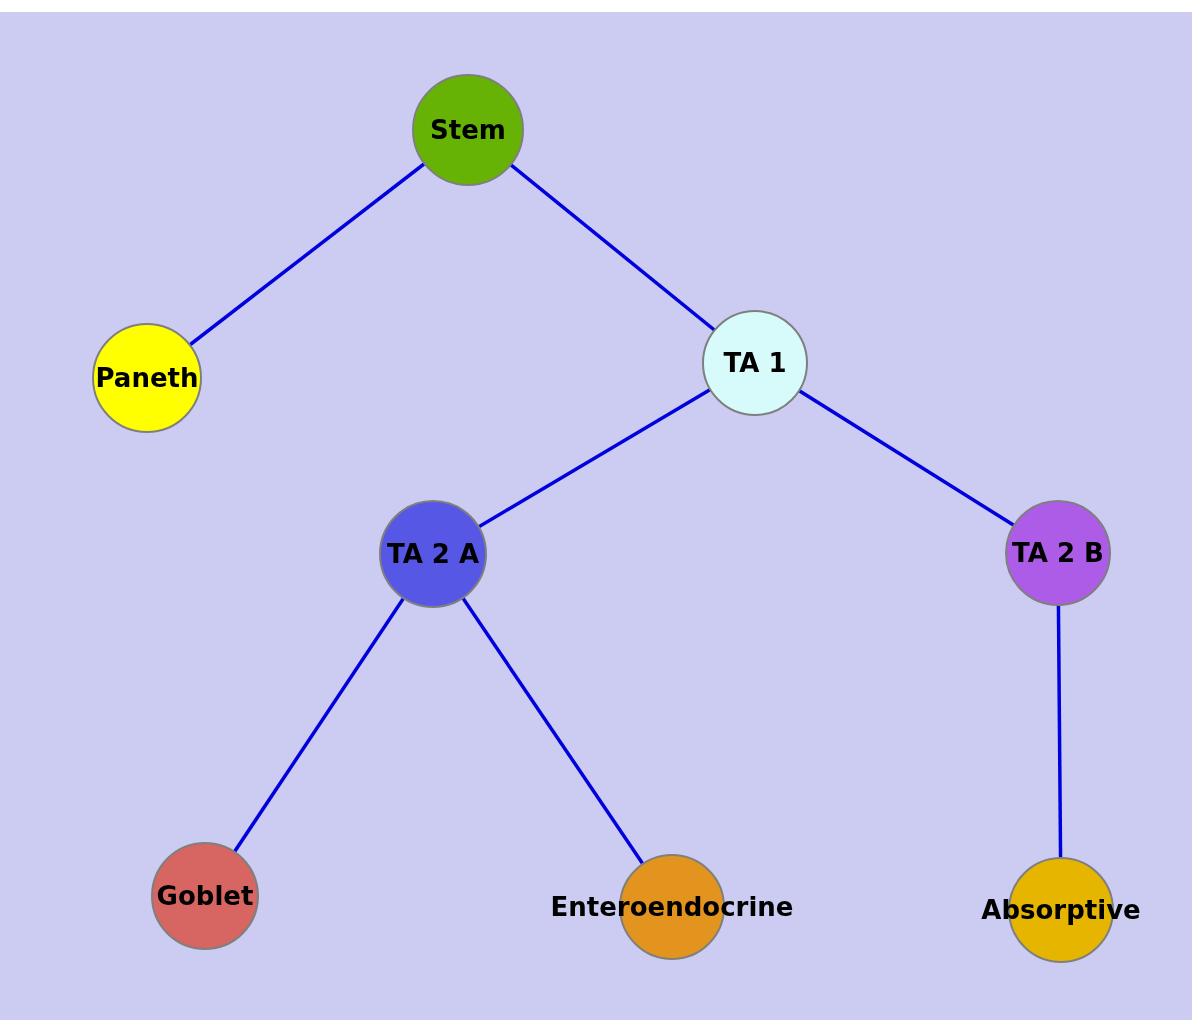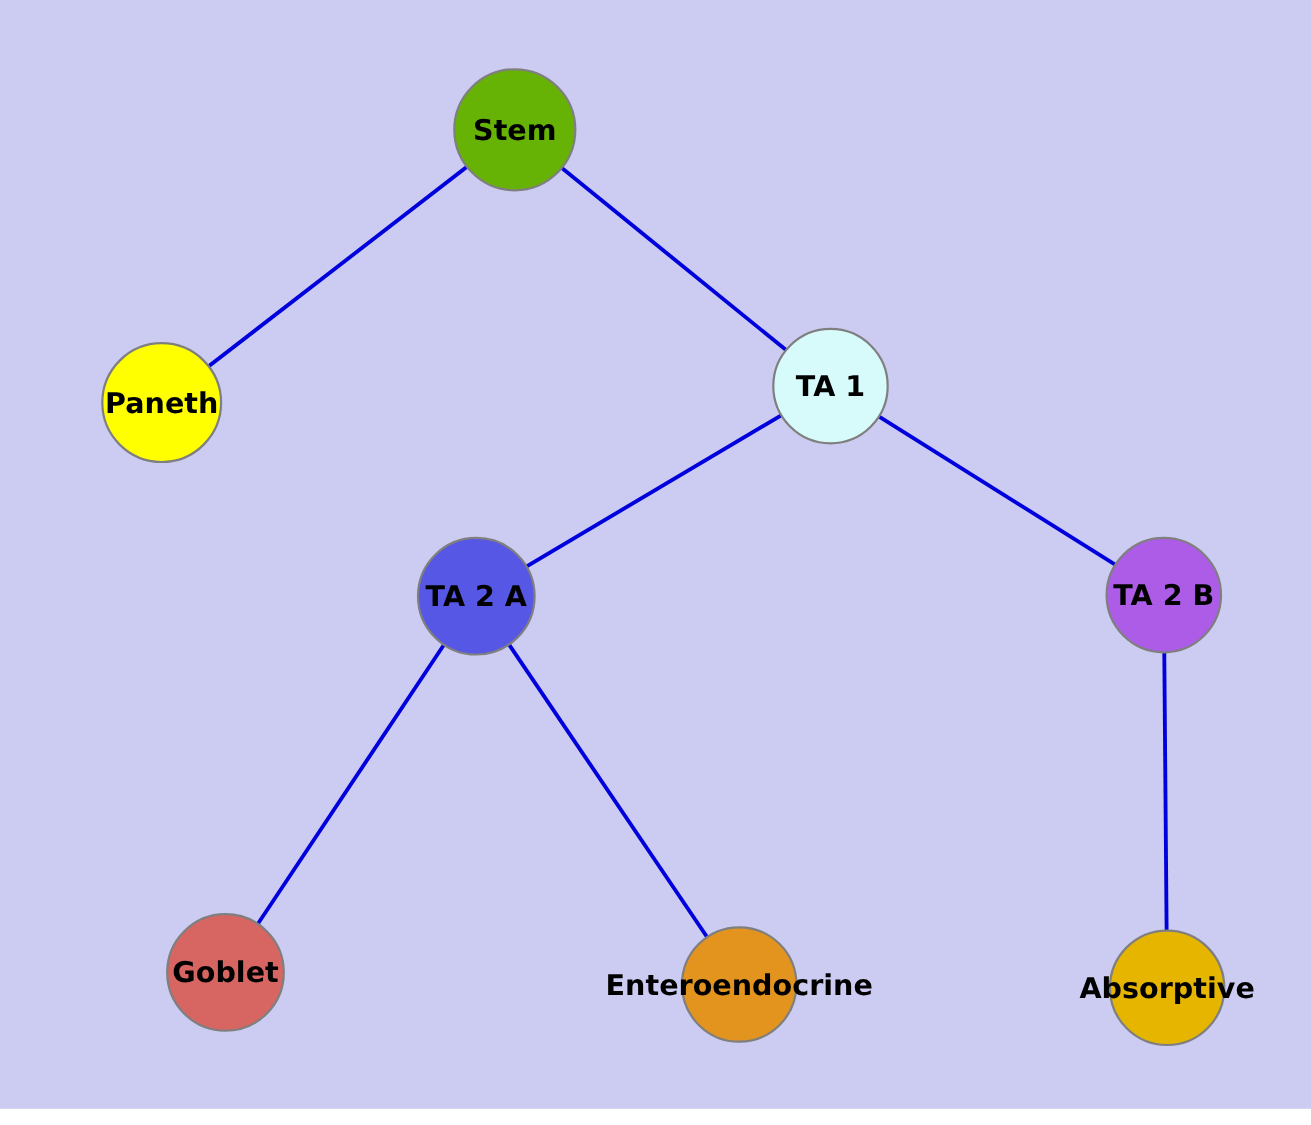--- a/index.html
+++ b/index.html
@@ -10,21 +10,21 @@
   }
   .page {
     position: relative;
     width: 1192px;
     height: 1023px;
     background: #ffffff;
     overflow: hidden;
   }
   .canvas {
     position: absolute;
-    top: 0;
+    top: 12px;
     left: 0;
     width: 1192px;
     height: 1008px;
   }
   svg {
     display: block;
   }
   .edge {
     stroke-width: 3.5px;
     fill: none;

